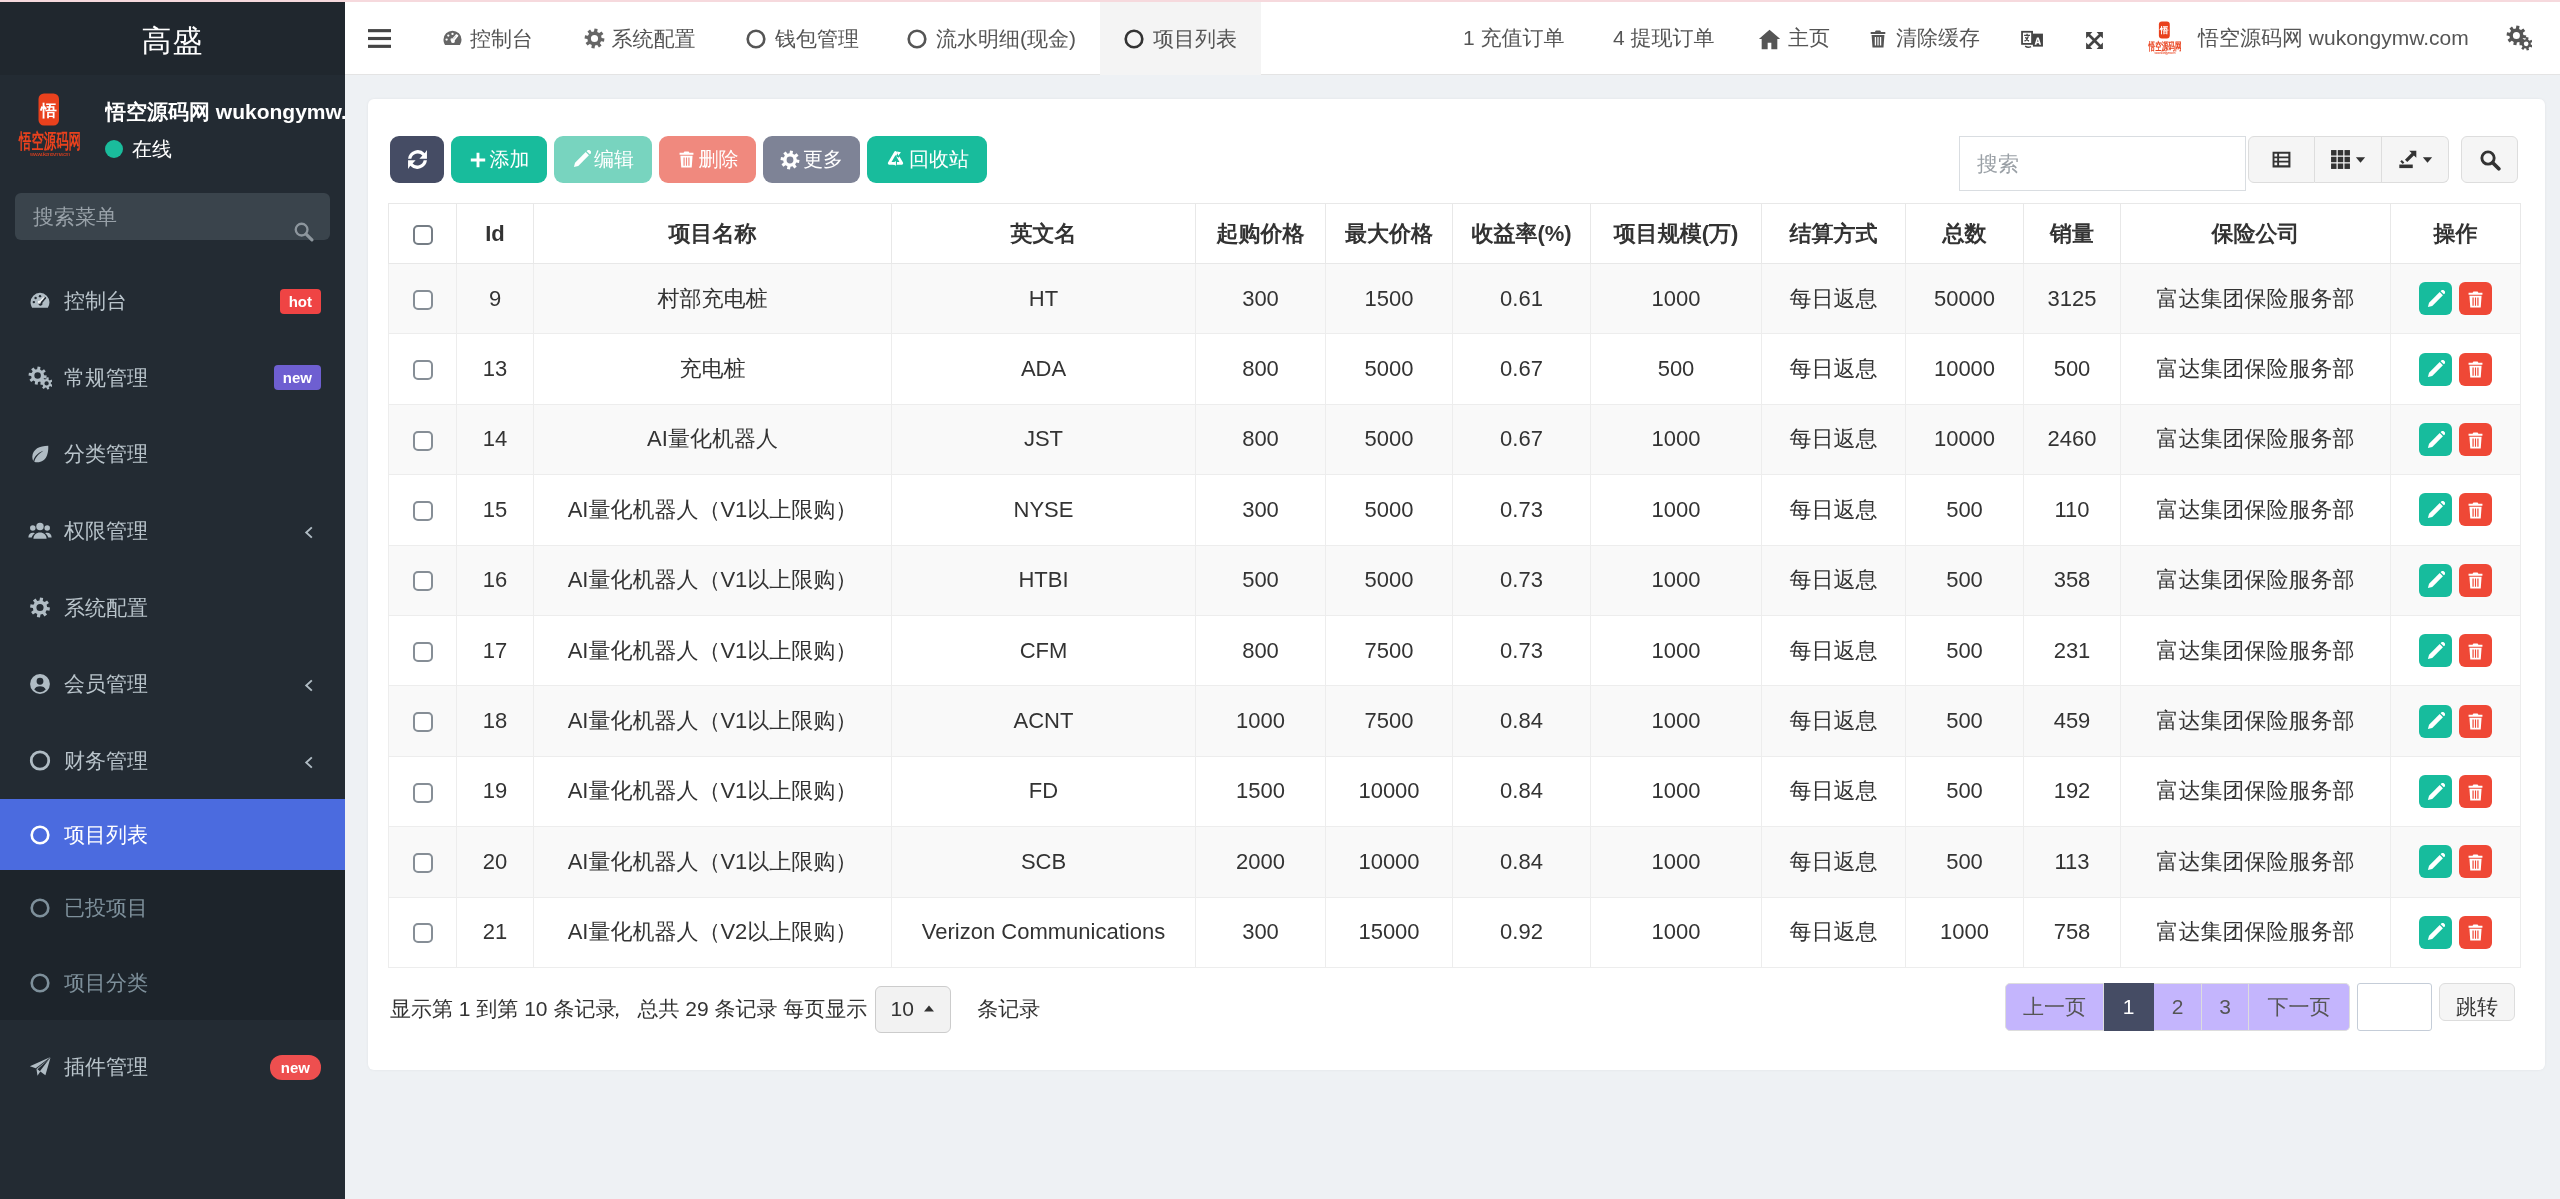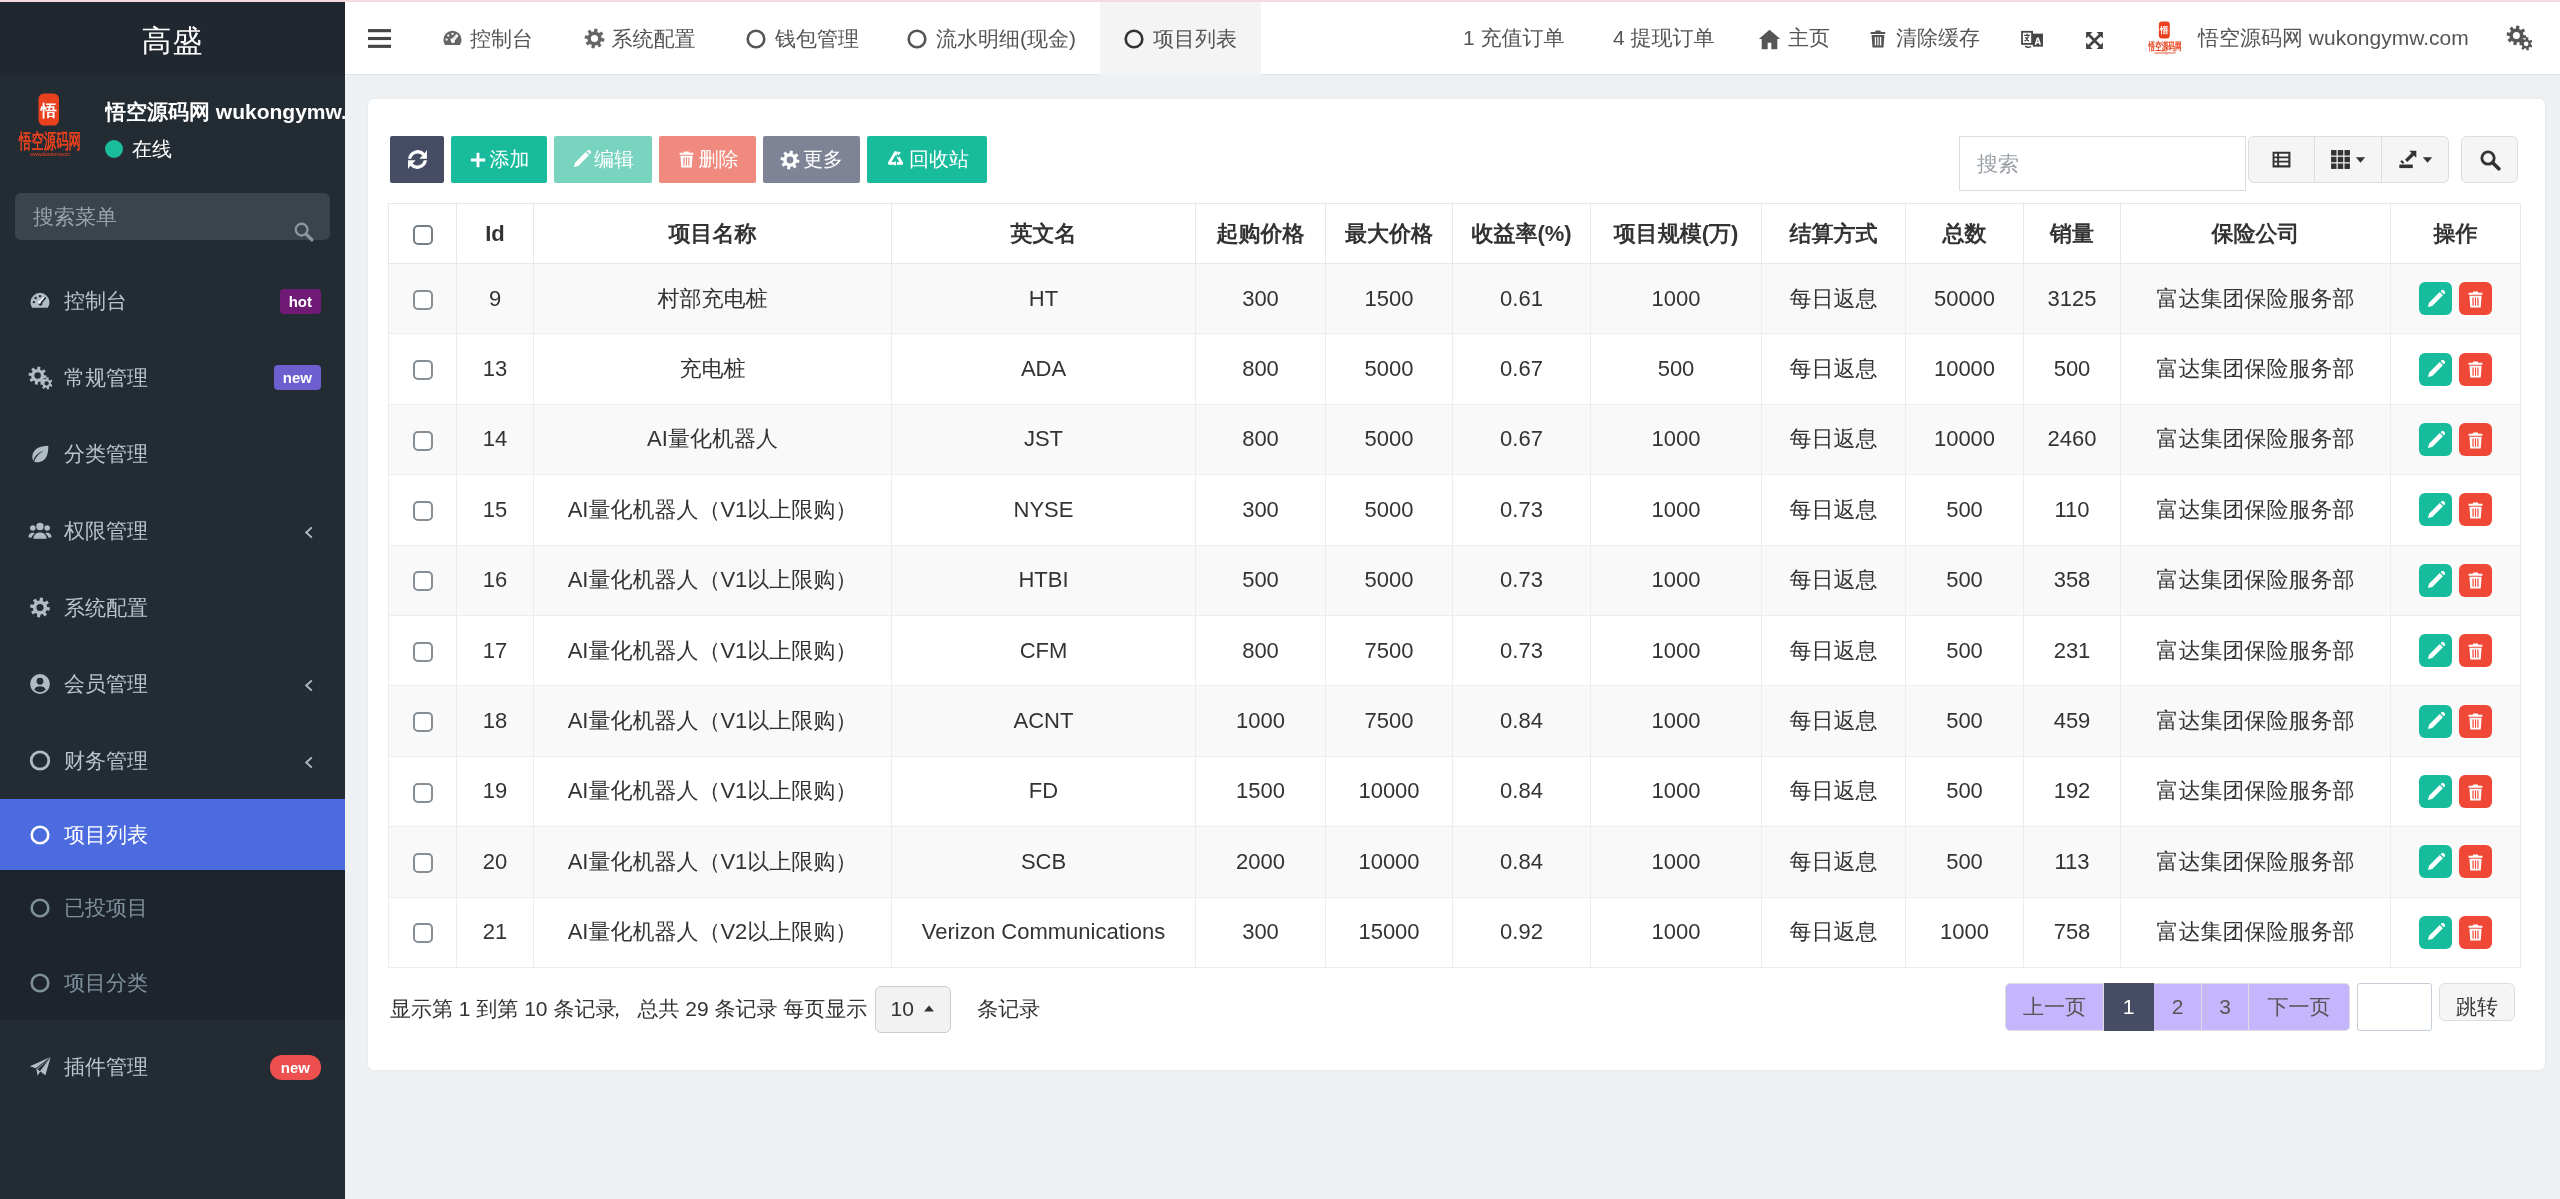--- a/index.html
+++ b/index.html
@@ -11,39 +11,39 @@
 .uname{position:absolute;left:105px;top:98px;font-size:21px;font-weight:bold;color:#fff;white-space:nowrap;width:240px;overflow:hidden}
 .ustat{position:absolute;left:105px;top:136px;font-size:20px;color:#fff}
 .dot{display:inline-block;width:18px;height:18px;border-radius:50%;background:#1abc9c;vertical-align:-2px;margin-right:9px}
 .ssearch{position:absolute;left:15px;top:193px;width:315px;height:47px;background:#3a444c;border-radius:6px;color:#98a1a8;font-size:21px;line-height:47px;padding-left:18px}
 .ssearch .mag{position:absolute;right:16px;top:13px}
 .menu{position:absolute;top:263px;left:0;width:345px}
 .mi{height:76.6px;display:flex;align-items:center;padding:0 15px;font-size:21px;color:#b9c4cb;position:relative}
 .mi .ic{width:24px;margin-left:13px;margin-right:12px;text-align:center;flex:0 0 24px}
 .mi .chev{position:absolute;right:28px}
 .badge{position:absolute;right:24px;font-size:15px;font-weight:bold;color:#fff;padding:4px 9px;border-radius:4px}
-.b-blue{background:#701a75}
+.b-blue{background:#ef4444}
 .b-purp{background:#6e5fd1}
 .b-red{background:#ee4f4f;border-radius:12px;padding:4px 11px}
 .mopen{background:#1d242b}
 .mi.sub{height:75px;color:#7e909b}
 .mi.active{background:#4b6bdf;color:#fff;height:71px}
 .mi.parent{color:#fff}
 
 .topbar{position:absolute;left:345px;top:0;width:2215px;height:75px;background:#fff;border-bottom:1px solid #e4e4e4}
 .pinkline{position:absolute;left:0;top:0;width:2560px;height:2px;background:#f6d9dd;z-index:40}
 .burger{position:absolute;left:368px;top:29px}
 .tabs{position:absolute;left:418px;top:2px;height:73px;display:flex}
 .tab{display:flex;align-items:center;padding:0 24px;font-size:21px;color:#555}
 .tab.on{background:#f4f4f4}
 .tright{position:absolute;top:0;height:75px;font-size:21px;color:#555}
 .tright.txt{line-height:75px}
 
 .panel{position:absolute;left:368px;top:99px;width:2177px;height:971px;background:#fff;border-radius:6px;box-shadow:0 0 3px rgba(0,0,0,.06)}
-.btn{position:absolute;top:136px;height:47px;border-radius:2px;color:#fff;font-size:20px;display:flex;align-items:center;justify-content:center;gap:3px}
+.btn{position:absolute;top:136px;height:47px;border-radius:9px;color:#fff;font-size:20px;display:flex;align-items:center;justify-content:center;gap:3px}
 .btn-dark{background:#454c64}
 .btn-green{background:#18bc9c}
 .btn-lgreen{background:#78d4bf}
 .btn-lred{background:#f0897e}
 .btn-gray{background:#7e8396}
 .sinput{position:absolute;left:1959px;top:136px;width:287px;height:55px;border:1px solid #d9dde1;border-radius:0;background:#fff;color:#9aa0a6;font-size:21px;line-height:53px;padding-left:17px}
 .vbtns{position:absolute;left:2248px;top:136px;height:47px;display:flex}
 .vbtn{width:67px;height:47px;background:#f5f5f5;border:1px solid #ddd;border-left:none;display:flex;align-items:center;justify-content:center;gap:3px}
 .vbtn:first-child{border-left:1px solid #ddd;border-radius:6px 0 0 6px}
 .vbtn:last-child{border-radius:0 6px 6px 0}

